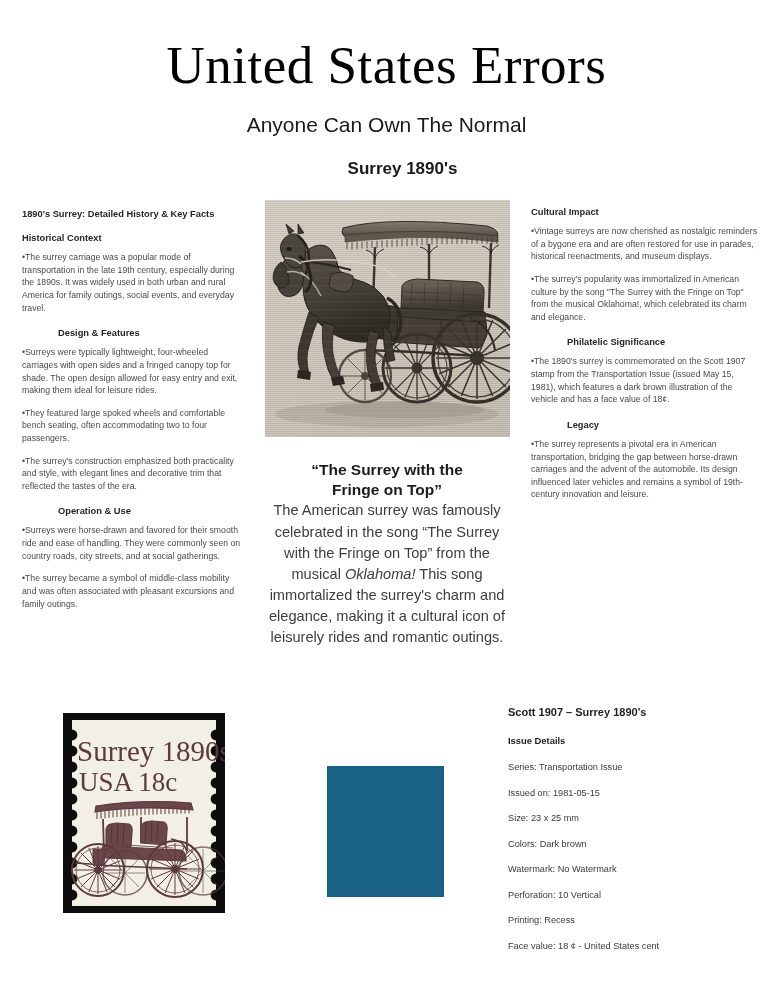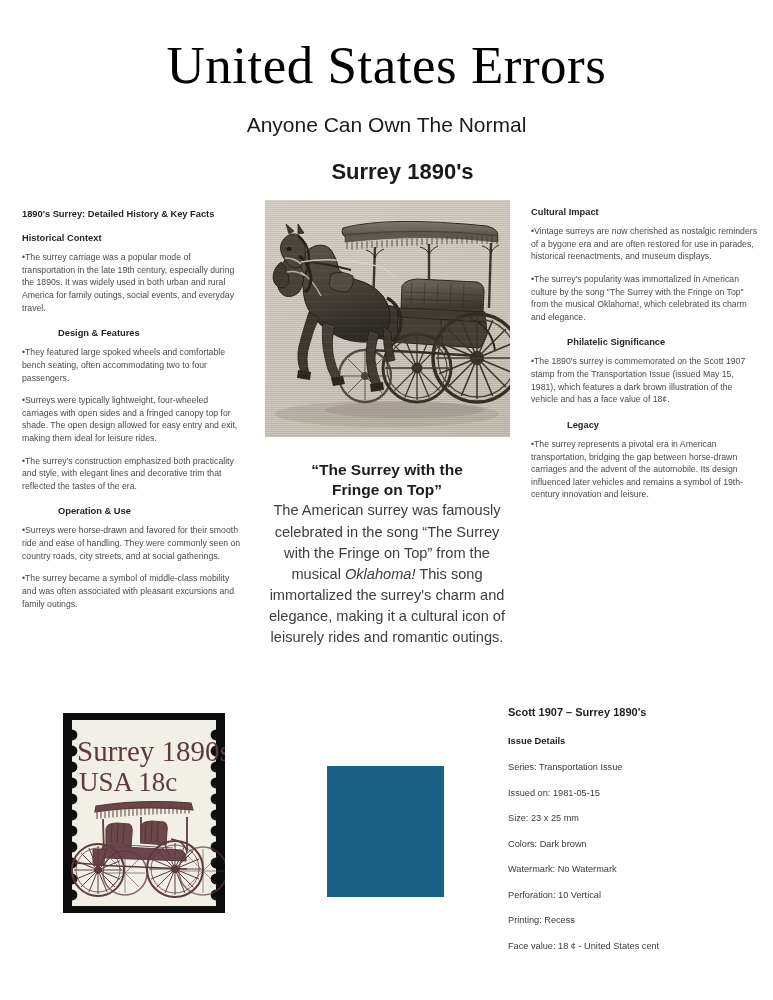--- a/index.html
+++ b/index.html
@@ -35,21 +35,21 @@
     font-family: "Liberation Sans", sans-serif;
     font-size: 21px;
     color: #1a1a1a;
     font-weight: 400;
   }
   .page-section-title {
     position: absolute;
     top: 159px; left: 0; width: 773px;
     text-align: center;
     font-family: "Liberation Sans", sans-serif;
-    font-size: 22px;
+    font-size: 17px;
     font-weight: bold;
     color: #1a1a1a;
     padding-left: 32px;
   }
 
   
   .col-left {
     position: absolute;
     top: 208px; left: 22px; width: 222px;
   }
@@ -159,22 +159,22 @@
 <div class="page-subtitle">Anyone Can Own The Normal</div>
 <div class="page-section-title">Surrey 1890's</div>
 
 <div class="col-left">
   <h3 class="top-head">1890's Surrey: Detailed History &amp; Key Facts</h3>
 
   <h3>Historical Context</h3>
   <p>•The surrey carriage was a popular mode of transportation in the late 19th century, especially during the 1890s. It was widely used in both urban and rural America for family outings, social events, and everyday travel.</p>
 
   <h3 class="sub-head">Design &amp; Features</h3>
+  <p>•Surreys were typically lightweight, four-wheeled carriages with open sides and a fringed canopy top for shade. The open design allowed for easy entry and exit, making them ideal for leisure rides.</p>
   <p>•They featured large spoked wheels and comfortable bench seating, often accommodating two to four passengers.</p>
-  <p>•Surreys were typically lightweight, four-wheeled carriages with open sides and a fringed canopy top for shade. The open design allowed for easy entry and exit, making them ideal for leisure rides.</p>
   <p>•The surrey's construction emphasized both practicality and style, with elegant lines and decorative trim that reflected the tastes of the era.</p>
 
   <h3 class="sub-head">Operation &amp; Use</h3>
   <p>•Surreys were horse-drawn and favored for their smooth ride and ease of handling. They were commonly seen on country roads, city streets, and at social gatherings.</p>
   <p>•The surrey became a symbol of middle-class mobility and was often associated with pleasant excursions and family outings.</p>
 </div>
 
 <div class="col-right">
   <h3>Cultural Impact</h3>
   <p>•Vintage surreys are now cherished as nostalgic reminders of a bygone era and are often restored for use in parades, historical reenactments, and museum displays.</p>

